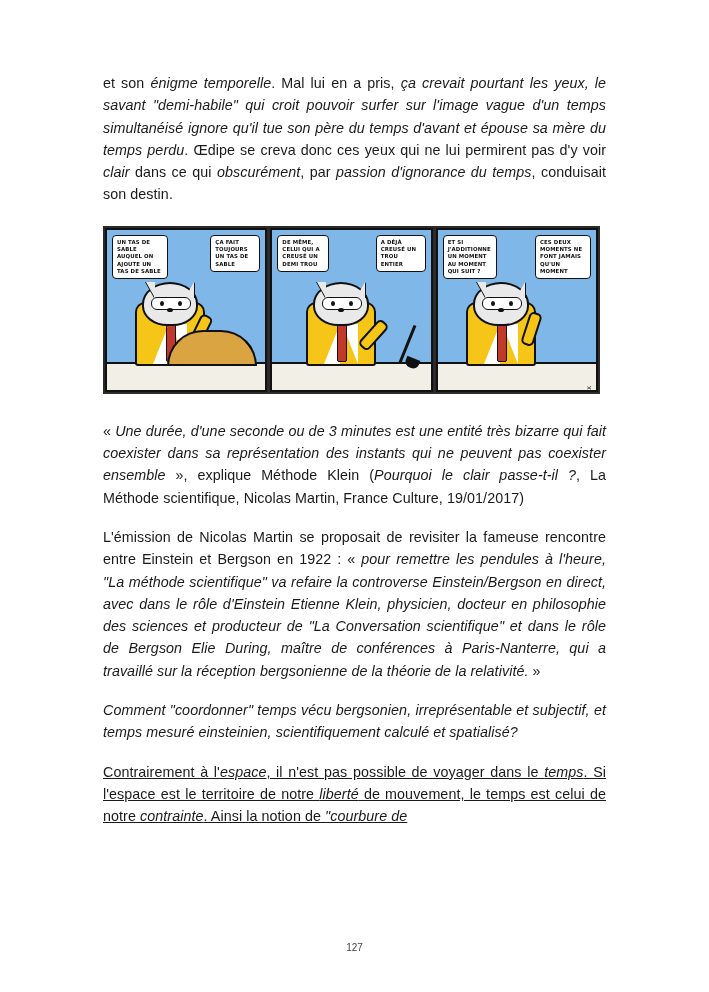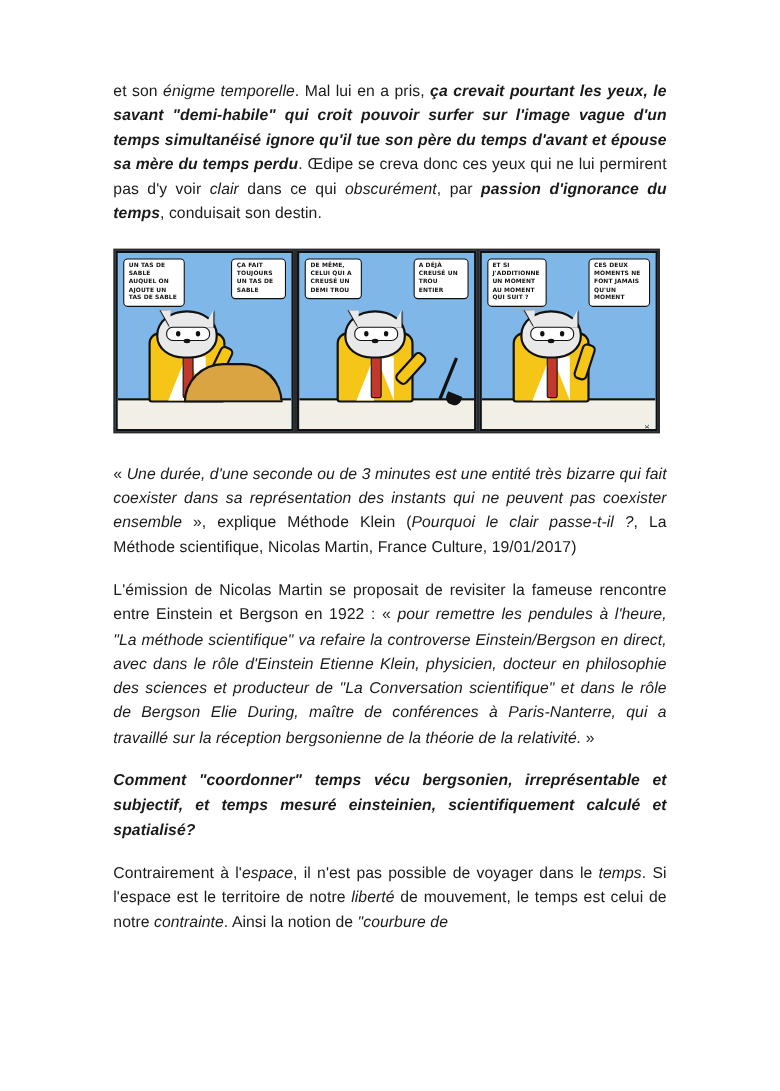--- a/index.html
+++ b/index.html
@@ -28,23 +28,23 @@
     top: 72px;
     width: 503px;
   }
   p.para {
     margin: 0 0 17px 0;
     font-size: 14.3px;
     line-height: 1.56;
     text-align: justify;
     letter-spacing: 0.005em;
   }
-  p.para:last-child { margin-bottom: 0; }
+  p.para:last-child { margin-bottom: 0; text-decoration: underline; }
   .i { font-style: italic; }
-  .bi { font-weight: bold; font-style: italic; margin-top: 28px; }
+  .bi { font-weight: normal; font-style: italic; margin-top: 28px; }
 
   
   .comic {
     margin: 20px 0 26px 0;
     width: 497px;
     height: 168px;
     display: flex;
     gap: 3px;
     background: #2b2b2b;
     padding: 2px;
@@ -312,13 +312,14 @@
 
     </div>
 
     <p class="para"><span>« </span><span class="i">Une durée, d'une seconde ou de 3 minutes est une entité très bizarre qui fait coexister dans sa représentation des instants qui ne peuvent pas coexister ensemble</span><span> », explique Méthode Klein (</span><span class="i">Pourquoi le clair passe-t-il ?</span><span>, La Méthode scientifique, Nicolas Martin, France Culture, 19/01/2017)</span></p>
     <p class="para"><span>L'émission de Nicolas Martin se proposait de revisiter la fameuse rencontre entre Einstein et Bergson en 1922 : « </span><span class="i">pour remettre les pendules à l'heure, "La méthode scientifique" va refaire la controverse Einstein/Bergson en direct, avec dans le rôle d'Einstein Etienne Klein, physicien, docteur en philosophie des sciences et producteur de "La Conversation scientifique" et dans le rôle de Bergson Elie During, maître de conférences à Paris-Nanterre, qui a travaillé sur la réception bergsonienne de la théorie de la relativité.</span><span> »</span></p>
     <p class="para"><span class="bi">Comment "coordonner" temps vécu bergsonien, irreprésentable et subjectif, et temps mesuré einsteinien, scientifiquement calculé et spatialisé?</span></p>
     <p class="para"><span>Contrairement à l'</span><span class="i">espace</span><span>, il n'est pas possible de voyager dans le </span><span class="i">temps</span><span>. Si l'espace est le territoire de notre </span><span class="i">liberté</span><span> de mouvement, le temps est celui de notre </span><span class="i">contrainte</span><span>. Ainsi la notion de </span><span class="i">"courbure de</span></p>
 
   </div>
 
+  <div class="folio">127</div>
 </div>
 
 </body></html>

